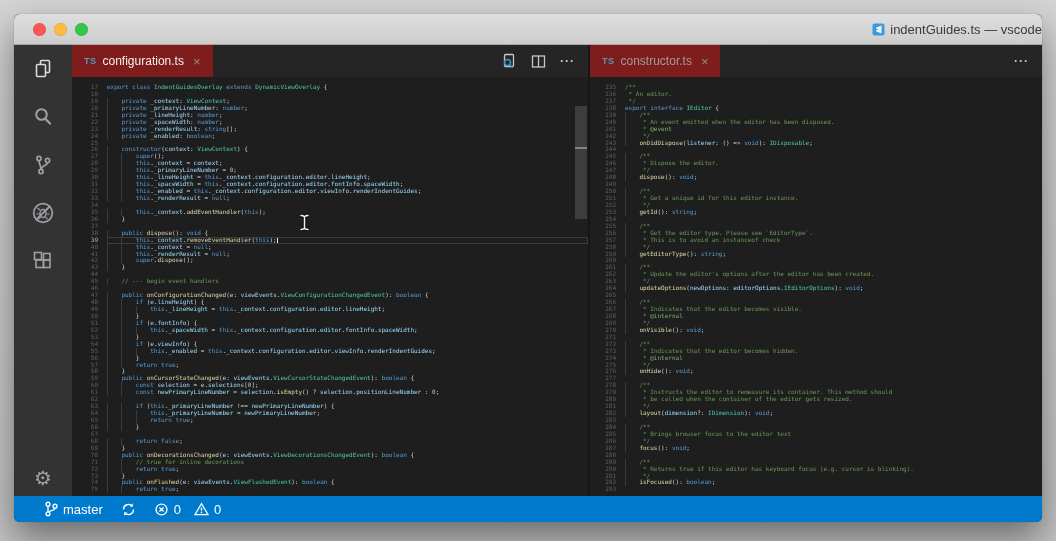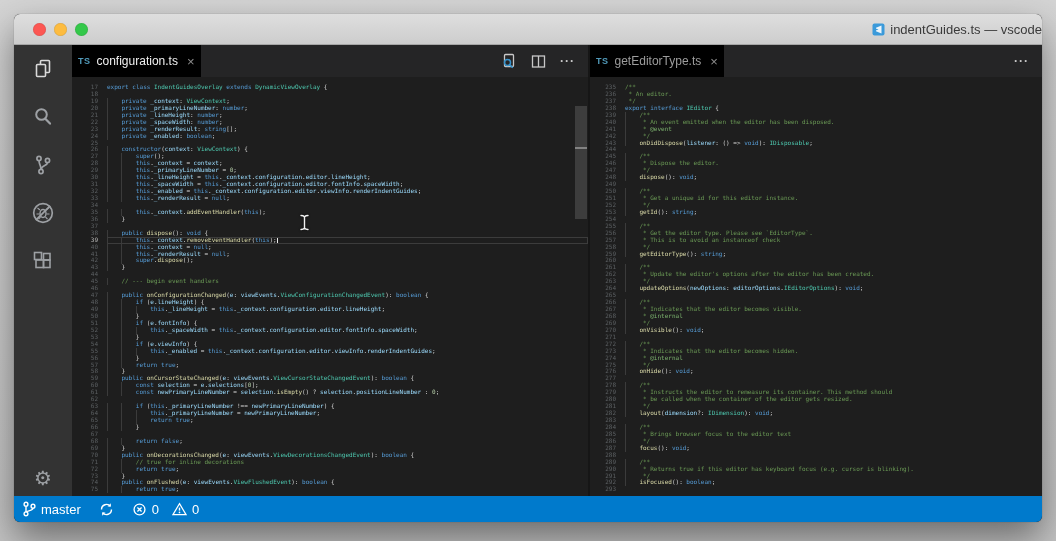--- a/index.html
+++ b/index.html
@@ -16,21 +16,21 @@
   .activitybar{width:58px;flex:none;background:var(--activity-bar-bg,#333333);display:flex;flex-direction:column;align-items:center;position:relative}
   .abitem{height:48px;width:58px;display:flex;align-items:center;justify-content:center}
   .abgear{position:absolute;bottom:8px;left:0;width:58px;display:flex;justify-content:center}
   .gearglyph{font-family:"DejaVu Sans",sans-serif;font-size:20px;color:#9da0a4;line-height:1}
   .groups{flex:1;display:flex;min-width:0}
   .group{display:flex;flex-direction:column;min-width:0;position:relative}
   .g1{width:516px;flex:none;border-right:2px solid #161616}
   .g2{flex:1}
   
   .tabbar{height:32px;flex:none;background:var(--tab-bar-bg,#252526);display:flex;align-items:stretch}
-  .tab{display:flex;align-items:center;gap:6px;padding:0 6px;font-size:12px;background:#000000}
+  .tab{display:flex;align-items:center;gap:6px;padding:0 12px;font-size:12px;background:#7f1d1d}
   .tab.focused .tablabel{color:#f0f0f0}
   .tab.unfocused .tablabel{color:#9d9d9d}
   .tsbadge{color:var(--ts-badge,#519aba);font-size:9px;font-weight:bold;letter-spacing:.5px}
   .closex{color:#8f8f8f;font-size:13px;margin-left:3px}
   .actions{margin-left:auto;display:flex;align-items:center;gap:14px;padding-right:13px}
   .ellip{color:#c8c8c8;font-size:12px;font-weight:bold;letter-spacing:1px}
   
   .editor{flex:1;background:var(--editor-bg,#1e1e1e);padding-top:7px;overflow:hidden;font-family:"DejaVu Sans Mono",monospace;position:relative}
   .row{display:flex;height:6.95px;line-height:6.95px;font-size:6px;white-space:pre}
   .gut{flex:none;width:26px;text-align:right;padding-right:9px;color:#5c6063}
@@ -38,21 +38,21 @@
   .codeln{flex:1;color:#d4d4d4;min-width:0}
   .curln{outline:1px solid #3c3c3c;outline-offset:-1px}
   .caret{display:inline-block;width:1px;height:6px;background:#ececec;vertical-align:-1px}
   .ind{display:inline-block;height:6.95px;width:14.4px;vertical-align:top;background:linear-gradient(90deg,#3b3b3b 1px,transparent 1px)}
   .k{color:var(--token-keyword,#569CD6)} .t{color:var(--token-type,#4EC9B0)}
   .v{color:var(--token-variable,#9CDCFE)} .f{color:var(--token-function,#DCDCAA)}
   .n{color:var(--token-number,#B5CEA8)} .c{color:var(--token-comment,#6A9955)} .cm{color:#7cb36e}
   .sb1{position:absolute;right:1px;top:61px;width:12px;height:113px;background:rgba(121,121,121,.35)}
   .sb1mark{position:absolute;right:1px;top:102px;width:12px;height:2px;background:rgba(200,200,200,.5)}
   
-  .statusbar{height:26px;flex:none;background:var(--status-bar-bg,#007ACC);display:flex;align-items:center;color:#fff;font-size:13px;padding:0 8px;gap:18px}
+  .statusbar{height:26px;flex:none;background:var(--status-bar-bg,#007ACC);display:flex;align-items:center;color:#fff;font-size:13px;padding:0 30px;gap:18px}
   .sitem{display:flex;align-items:center;gap:5px}
   .sright{margin-left:auto;display:flex;align-items:center;gap:18px}
   .probgap{margin-left:8px}
   svg.icon{display:block}
   .pointer{position:absolute;left:299px;top:214px;filter:drop-shadow(0 0 1px rgba(0,0,0,.8))}
 </style>
 </head>
 <body>
 
 <div class="window">
@@ -202,21 +202,21 @@
             <div class="row"><span class="gut">75</span><span class="codeln"><span class="ind"></span><span class="ind"></span><span class="k">return</span> <span class="k">true</span>;</span></div>
           </div>
         <div class="sb1"></div>
         <div class="sb1mark"></div>
       </div>
 
       <div class="group g2">
         <div class="tabbar">
           <div class="tab unfocused">
             <span class="tsbadge">TS</span>
-            <span class="tablabel">getEditorType.ts</span>
+            <span class="tablabel">constructor.ts</span>
             <span class="closex">×</span>
           </div>
           <div class="actions">
             <span class="ellip">···</span>
           </div>
         </div>
         <div class="editor">
             <div class="row"><span class="gut">235</span><span class="codeln"><span class="c">/**</span></span></div>
             <div class="row"><span class="gut">236</span><span class="codeln"><span class="c"> * An editor.</span></span></div>
             <div class="row"><span class="gut">237</span><span class="codeln"><span class="c"> */</span></span></div>

